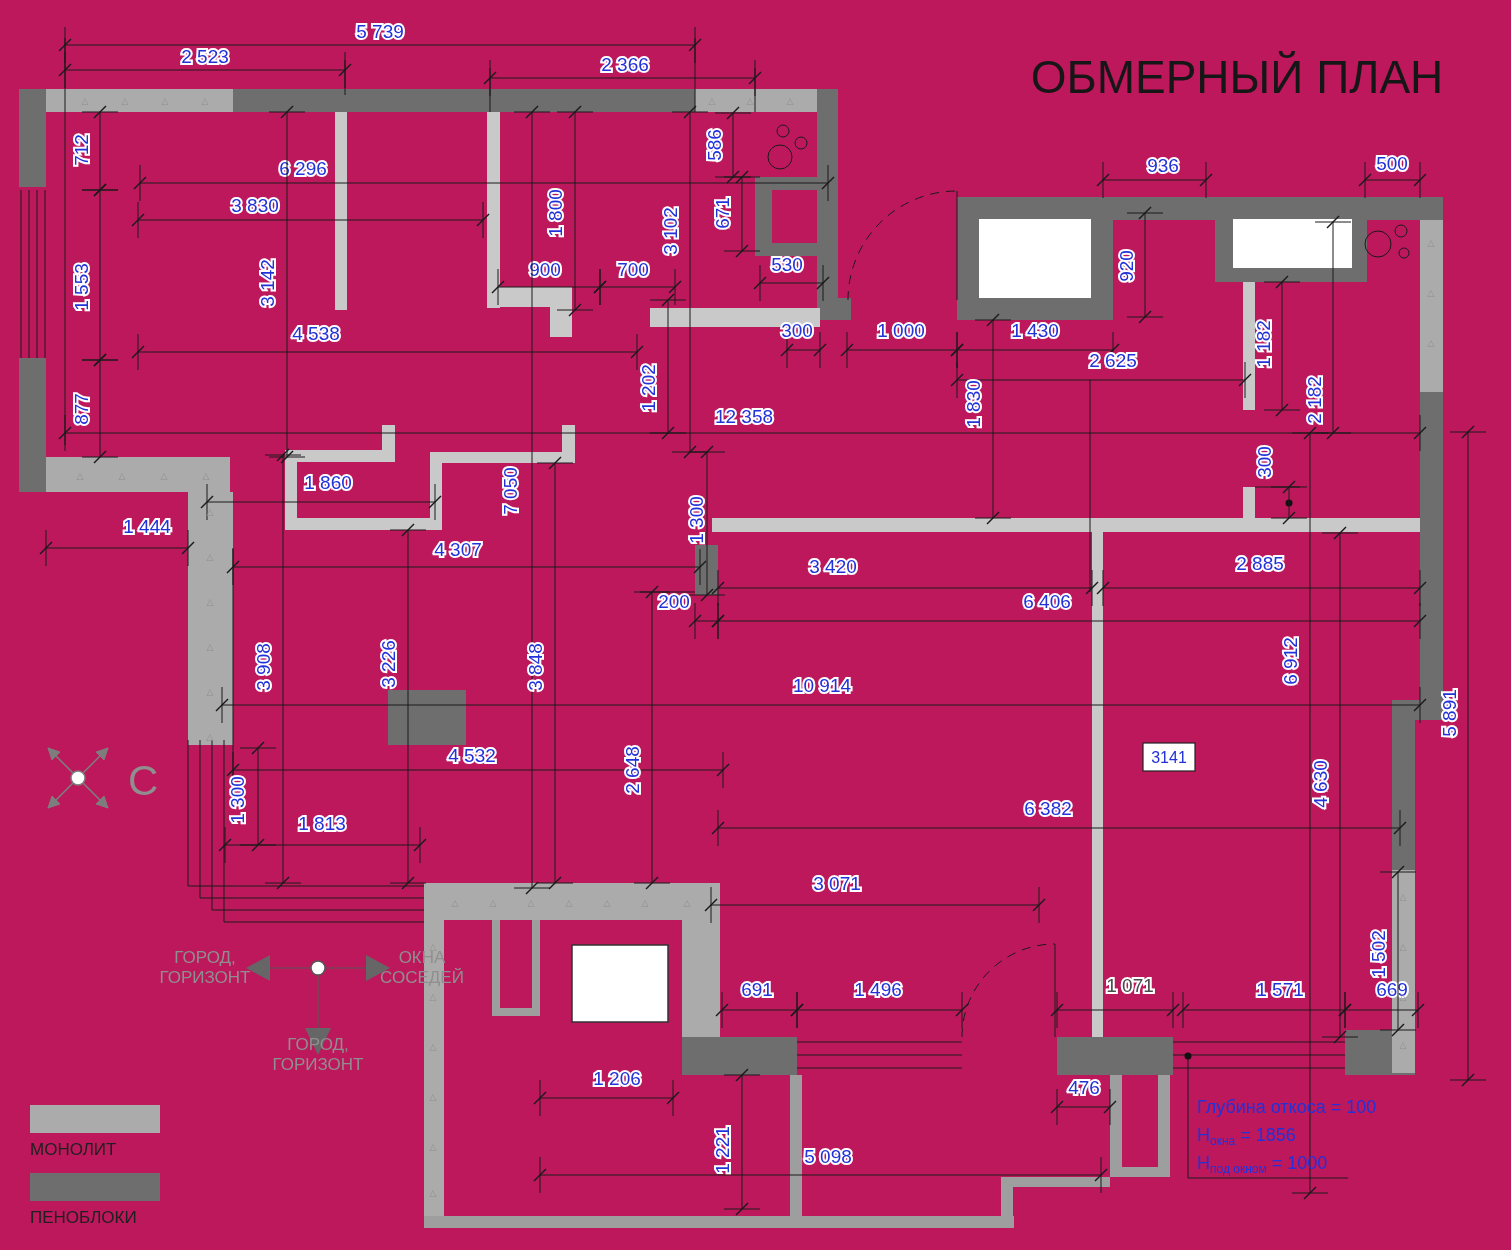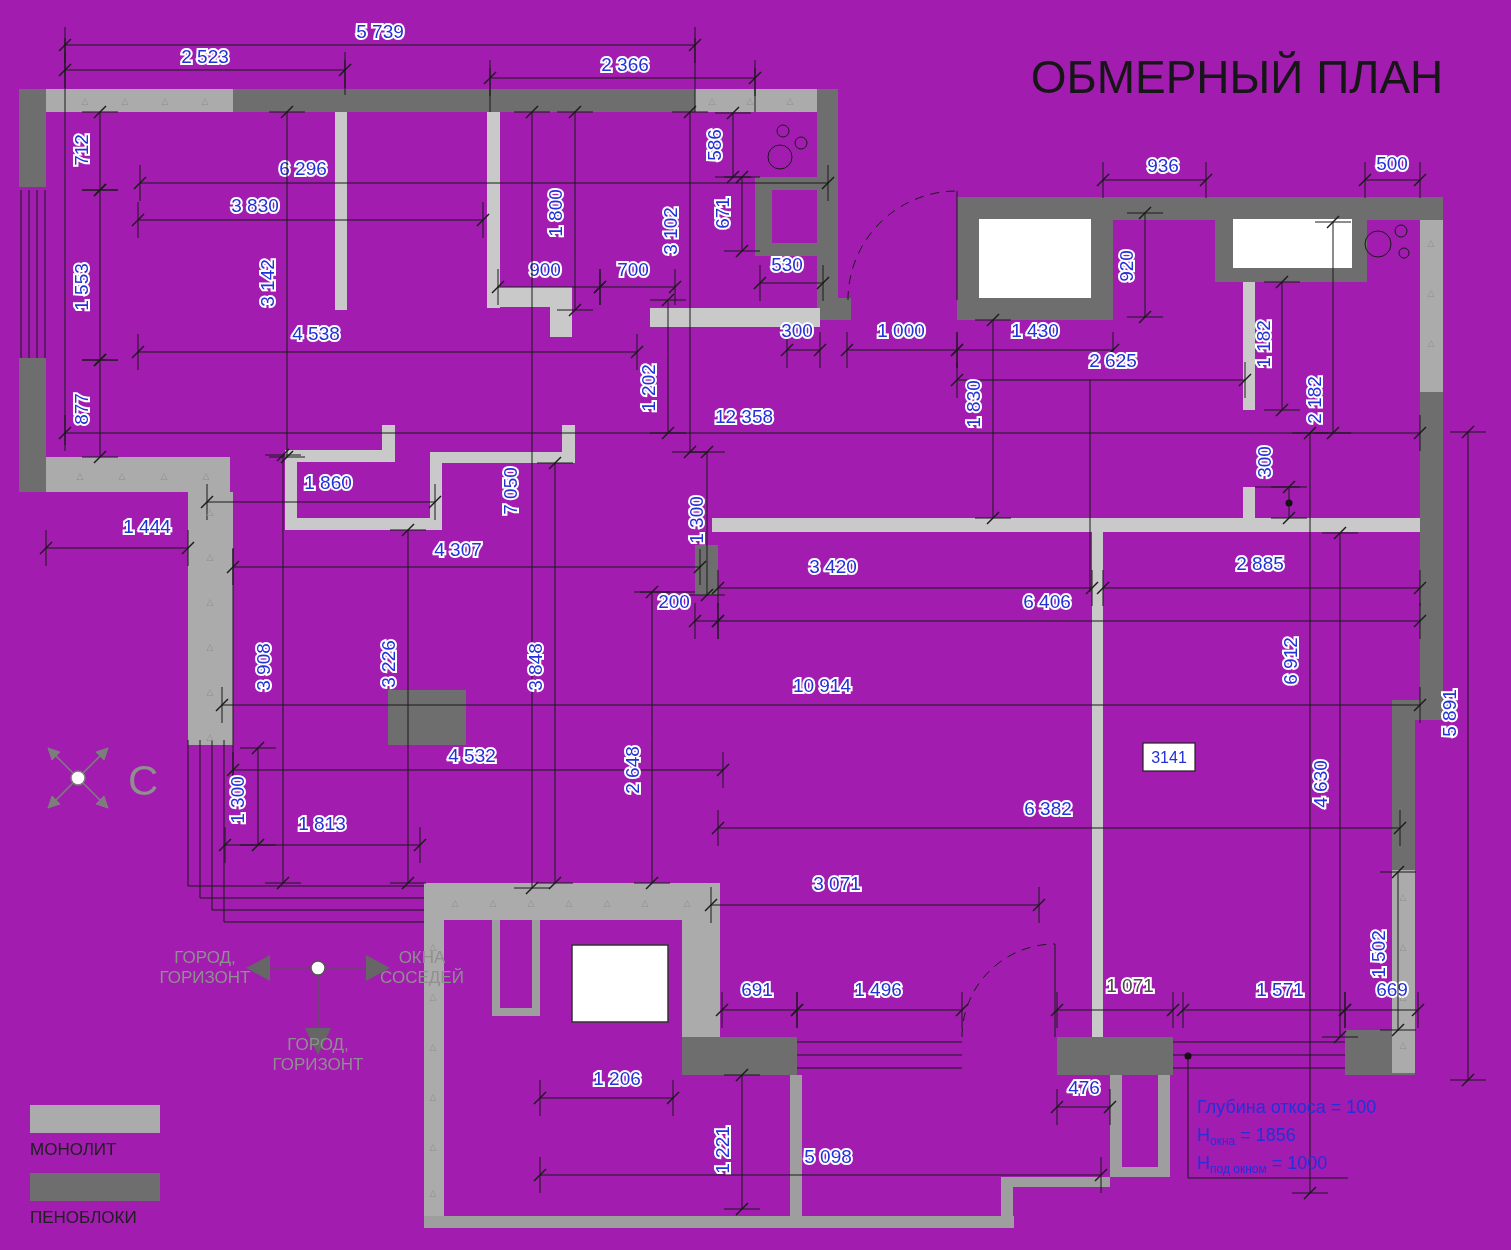--- a/index.html
+++ b/index.html
@@ -1,16 +1,16 @@
 <!DOCTYPE html>
 <html><head>
 <meta charset="utf-8">
 <style>
   html,body{margin:0;padding:0;background:#ffffff;}
-  #stage{position:relative;width:1511px;height:1250px;background:#a21caf;overflow:hidden;
+  #stage{position:relative;width:1511px;height:1250px;background:#be185d;overflow:hidden;
          font-family:"Liberation Sans","DejaVu Sans",sans-serif;}
   svg{position:absolute;left:0;top:0;}
   .wall-foam{fill:var(--foam);}
   .wall-mono{fill:var(--mono);}
   .wall-part{fill:var(--part);}
   .wall-balc{fill:var(--balc);}
   .hole{fill:#ffffff;}
   .plan-line{stroke:#1a1a1a;stroke-width:1;fill:none;}
   .dashed{stroke-dasharray:9 7;}
   .dim-text{font-family:"Liberation Sans","DejaVu Sans",sans-serif;font-size:19px;

